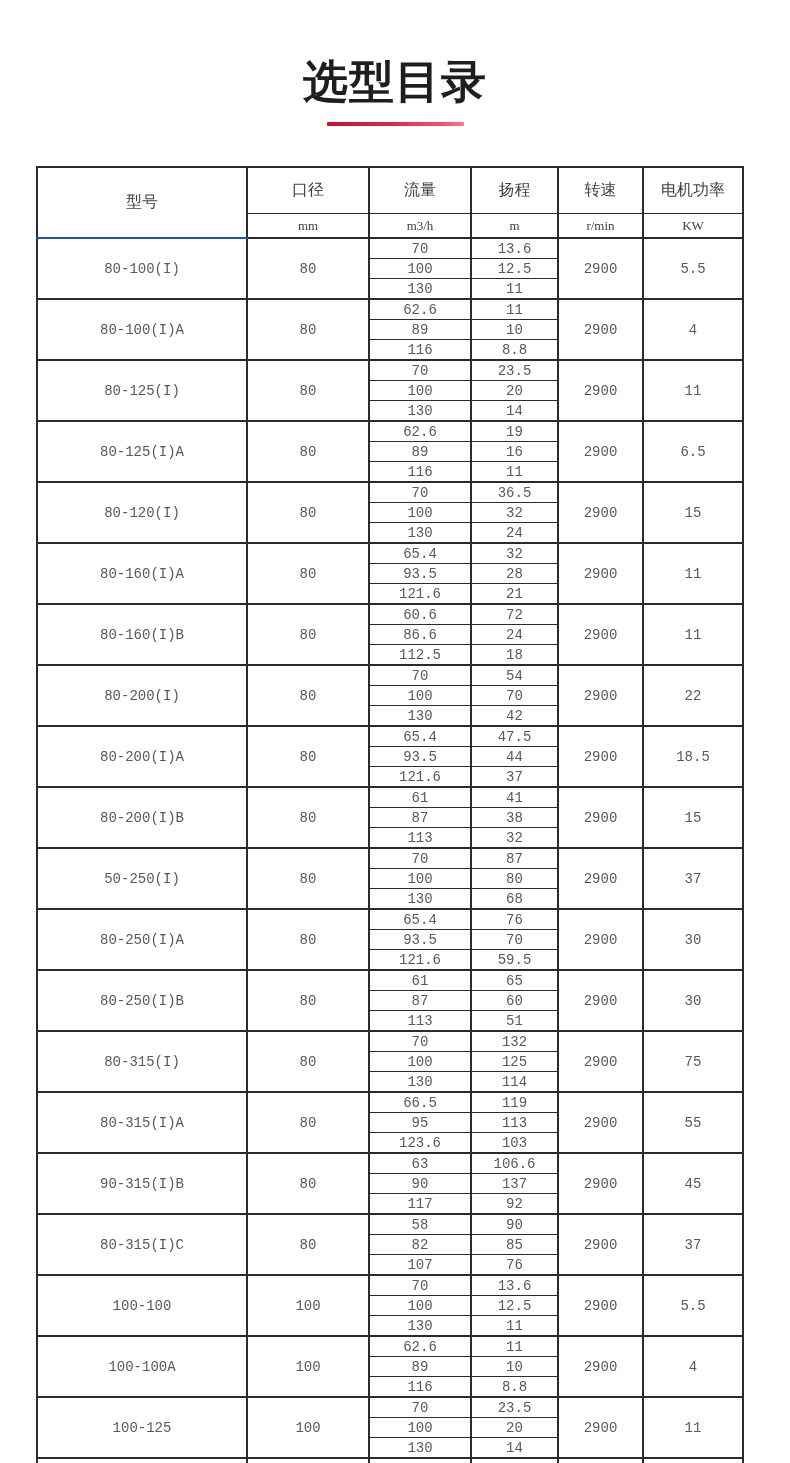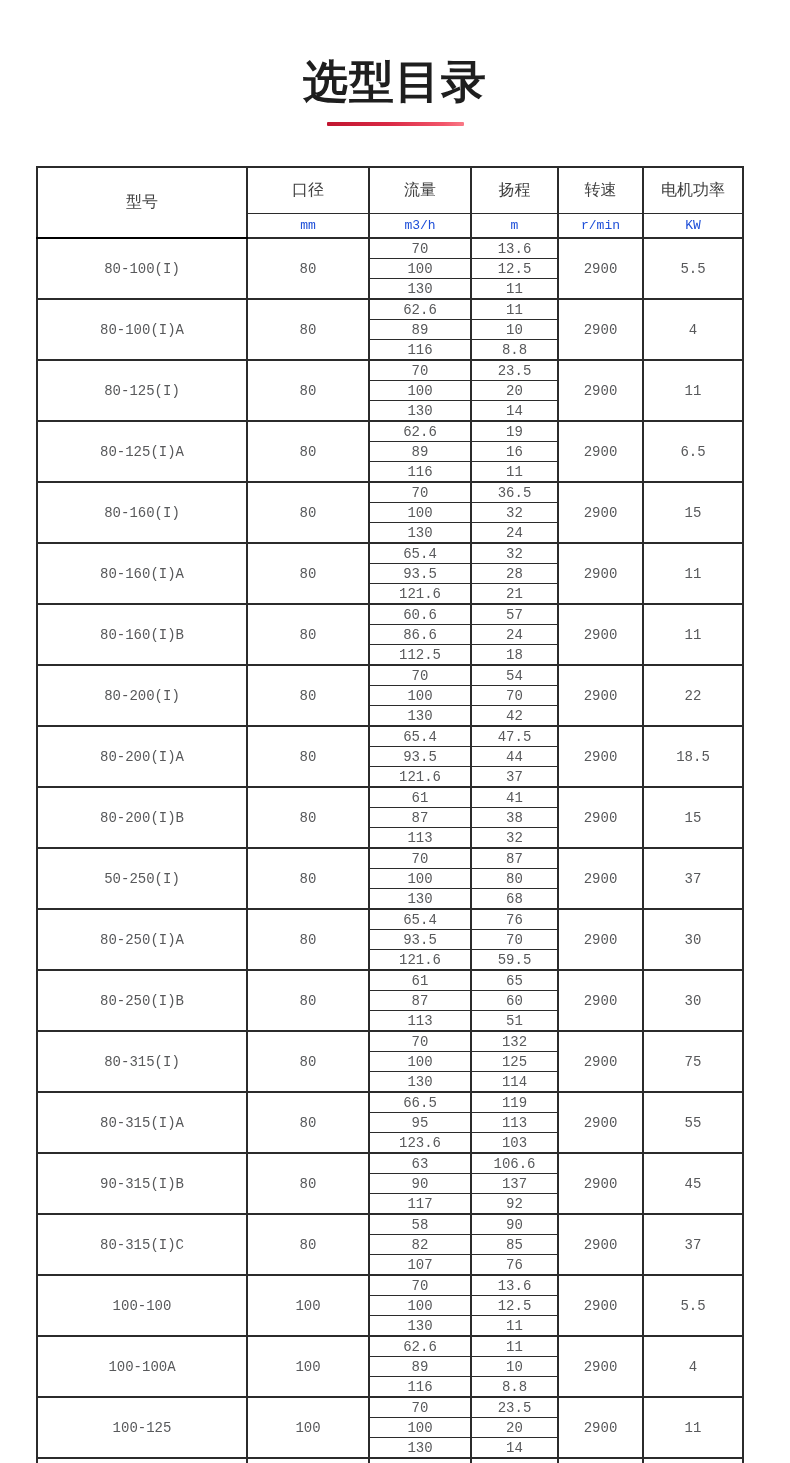--- a/index.html
+++ b/index.html
@@ -46,27 +46,27 @@
   }
   
   tr.hdr-main td {
     height: 45px;
     border-top: 2px solid #2b2b2b;
     border-bottom: 1px solid #2b2b2b;
     font-size: 16px;
     color: #3f3f3f;
     font-weight: 400;
   }
-  tr.hdr-main td.model-hdr { border-bottom: 2px solid #000000; }
+  tr.hdr-main td.model-hdr { border-bottom: 2px solid #1d4ed8; }
   tr.hdr-unit td {
     height: 23px;
     border-bottom: 2px solid #2b2b2b;
-    font-family: Liberation Mono, monospace;
+    font-family: Liberation Serif, serif;
     font-size: 13px;
-    color: #1d4ed8;
+    color: #404040;
   }
   
   tr.sub td, tr.block-first td {
     height: 19px;
     font-family: "Liberation Mono", monospace;
     font-size: 14px;
     color: #58595b;
   }
   tr.block-first td { border-top: 2px solid #2b2b2b; }
   tr.sub td { border-top: 1px solid #2b2b2b; }
@@ -165,21 +165,21 @@
         </tr>
         <tr class="sub">
           <td>89</td>
           <td>16</td>
         </tr>
         <tr class="sub">
           <td>116</td>
           <td>11</td>
         </tr>
         <tr class="block-first">
-          <td rowspan="3">80-160(I)</td>
+          <td rowspan="3">80-120(I)</td>
           <td rowspan="3">80</td>
           <td>70</td>
           <td>36.5</td>
           <td rowspan="3">2900</td>
           <td rowspan="3">15</td>
         </tr>
         <tr class="sub">
           <td>100</td>
           <td>32</td>
         </tr>
@@ -200,21 +200,21 @@
           <td>28</td>
         </tr>
         <tr class="sub">
           <td>121.6</td>
           <td>21</td>
         </tr>
         <tr class="block-first">
           <td rowspan="3">80-160(I)B</td>
           <td rowspan="3">80</td>
           <td>60.6</td>
-          <td>57</td>
+          <td>72</td>
           <td rowspan="3">2900</td>
           <td rowspan="3">11</td>
         </tr>
         <tr class="sub">
           <td>86.6</td>
           <td>24</td>
         </tr>
         <tr class="sub">
           <td>112.5</td>
           <td>18</td>

